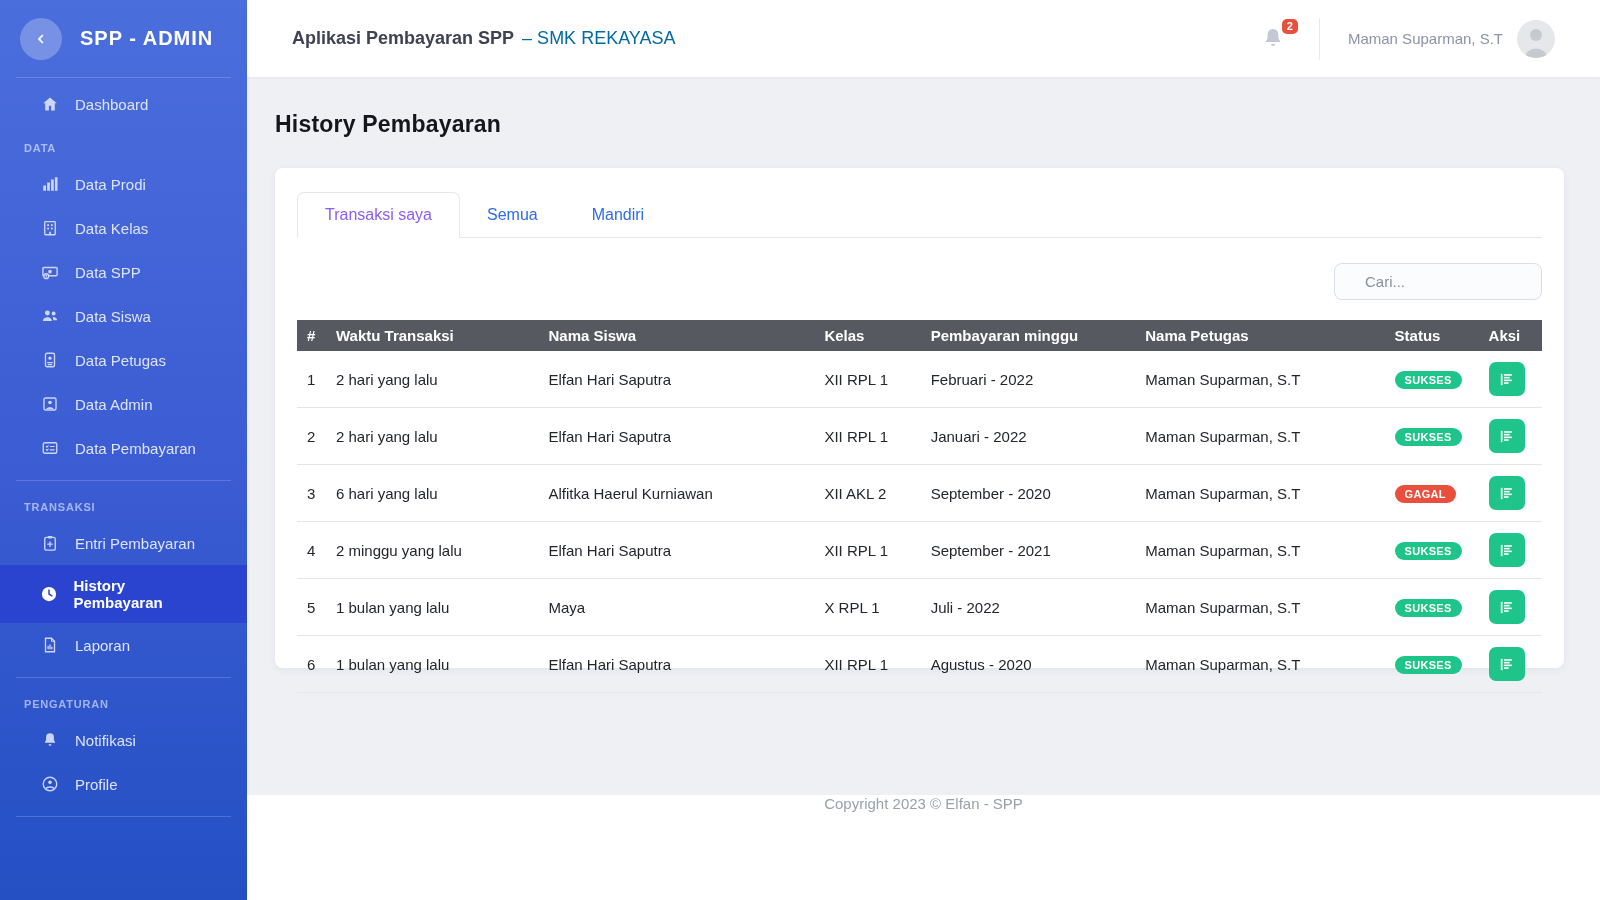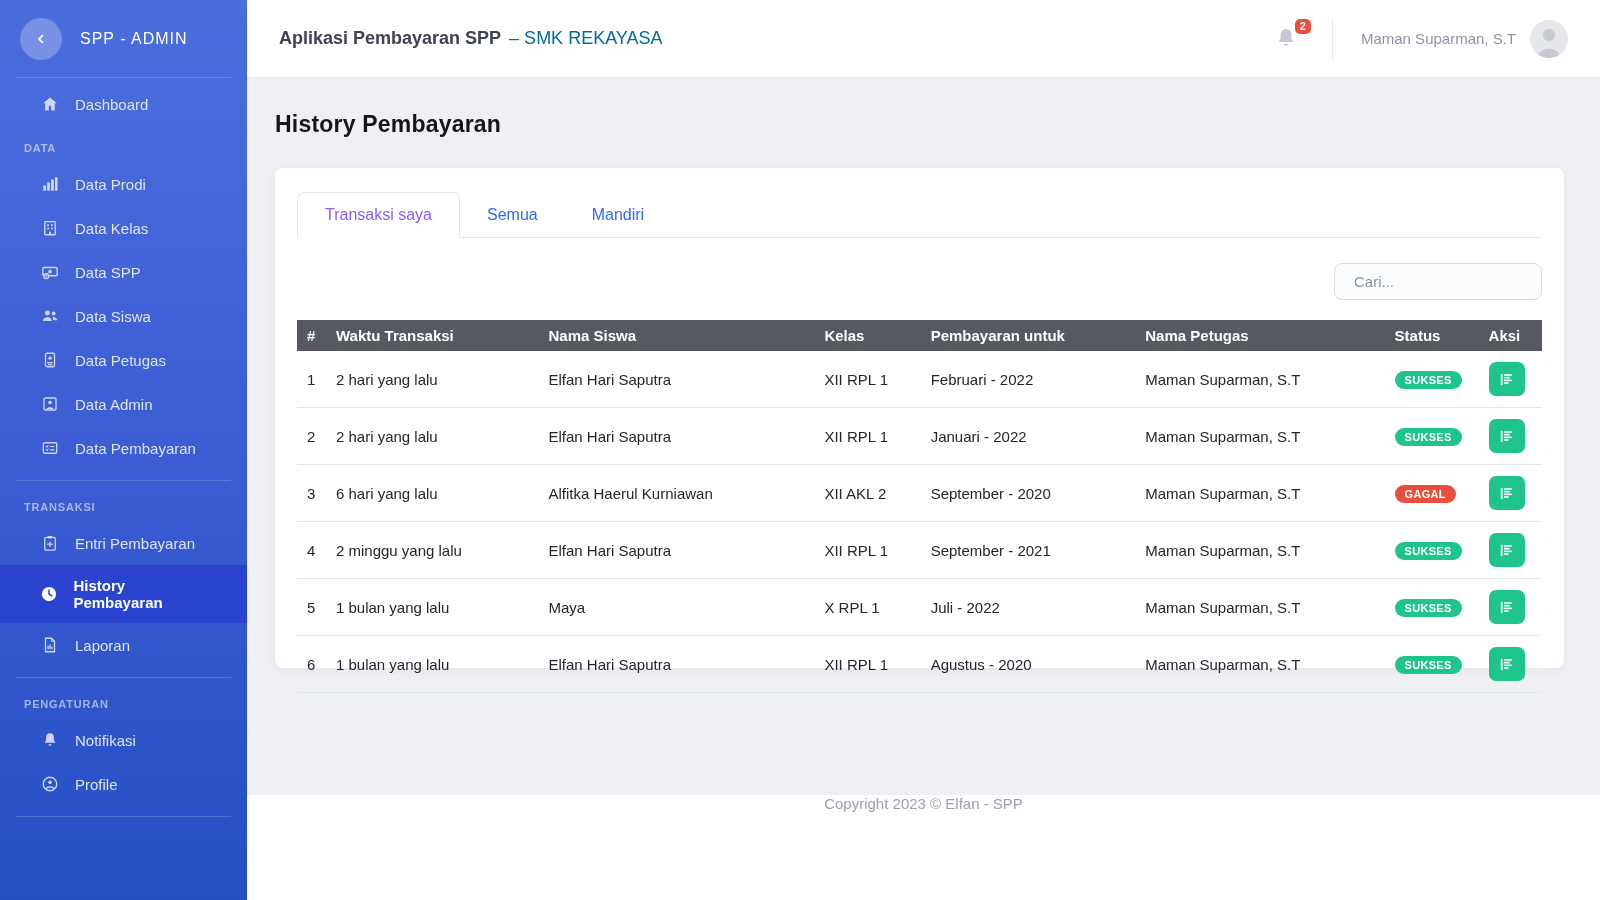--- a/index.html
+++ b/index.html
@@ -16,41 +16,41 @@
     width:247px; flex-shrink:0; height:900px;
     background:linear-gradient(180deg,#4b6edd 0%, #3a5bd2 55%, #2450c4 100%);
     color:#dde3f8; display:flex; flex-direction:column;
   }
   .sidebar-header { height:77px; display:flex; align-items:center; padding:0 20px; gap:18px; }
   .collapse-btn {
     width:42px; height:42px; border-radius:50%;
     background:rgba(255,255,255,0.25); border:none; cursor:pointer;
     display:flex; align-items:center; justify-content:center; color:#eef1fd;
   }
-  .brand { font-size:16px; font-weight:normal; color:#ffffff; letter-spacing:1px; }
+  .brand { font-size:20px; font-weight:bold; color:#ffffff; letter-spacing:1px; }
   .side-divider { border-top:1px solid rgba(255,255,255,0.18); margin:0 16px; }
   .nav-group { padding:4px 0 10px; }
   .group-heading {
     padding:16px 24px 8px; font-size:11px; font-weight:bold;
     letter-spacing:0.8px; color:rgba(255,255,255,0.55);
   }
   .nav-item {
     display:flex; align-items:center; gap:15px;
     padding:12px 40px; font-size:15px; color:#dde3f8; cursor:pointer;
   }
   .nav-item .nav-icon { width:20px; height:20px; display:flex; align-items:center; justify-content:center; opacity:0.9; }
   .nav-item.active {
     background:#2a44cf; color:#ffffff; font-weight:bold;
   }
   .nav-item.active .nav-icon { opacity:1; }
   
   .main { flex:1; display:flex; flex-direction:column; height:900px; }
   .topbar {
     height:77px; background:#ffffff; display:flex; align-items:center;
-    padding:0 32px; flex-shrink:0; box-shadow:0 1px 2px rgba(40,50,90,0.04);
+    padding:0 45px; flex-shrink:0; box-shadow:0 1px 2px rgba(40,50,90,0.04);
   }
   .app-title { font-size:18px; font-weight:bold; color:#3f4254; }
   .app-subtitle { font-size:18px; font-weight:normal; color:#0369a1; margin-left:8px; }
   .topbar-right { margin-left:auto; display:flex; align-items:center; }
   .bell-wrap { position:relative; width:26px; height:26px; color:#c3c8d6; cursor:pointer; }
   .notif-badge {
     position:absolute; top:-7px; right:-11px;
     background:#e8503d; color:#fff; font-size:11px; font-weight:bold;
     border-radius:5px; padding:1px 5px; line-height:13px;
   }
@@ -73,21 +73,21 @@
     padding:13px 27px; font-size:16px; color:#2e6bf0; cursor:pointer;
     background:transparent; border:none;
   }
   .tab.active {
     color:#8b5cf6; background:#fff;
     border:1px solid #e4e7ee; border-bottom:1px solid #ffffff;
     margin-bottom:-1px; border-radius:7px 7px 0 0;
   }
   .search-row { display:flex; justify-content:flex-end; margin:25px 0 20px; }
   .search-input {
-    width:208px; height:37px; padding:0 19px;
+    width:208px; height:37px; padding:0 30px;
     border:1px solid #d9dde6; border-radius:8px; background:#fbfcfe;
     font-size:15px; color:#444a58; font-family:"Liberation Sans", sans-serif; outline:none;
   }
   .search-input::placeholder { color:#8a90a0; }
   table { width:100%; border-collapse:collapse; font-size:15px; }
   thead th {
     background:#56595f; color:#ffffff; font-weight:bold; text-align:left;
     padding:7px 10px; white-space:nowrap;
   }
   tbody td { padding:11px 10px; border-bottom:1px solid #e2e5ea; color:#23262c; white-space:nowrap; }
@@ -325,21 +325,21 @@
             <col style="width:244px">
             <col style="width:92px">
             <col style="width:62px">
         </colgroup>
         <thead>
           <tr>
             <th>#</th>
             <th>Waktu Transaksi</th>
             <th>Nama Siswa</th>
             <th>Kelas</th>
-            <th>Pembayaran untuk</th>
+            <th>Pembayaran minggu</th>
             <th>Nama Petugas</th>
             <th>Status</th>
             <th>Aksi</th>
           </tr>
         </thead>
         <tbody>
           <tr>
             <td>1</td>
             <td>2 hari yang lalu</td>
             <td>Elfan Hari Saputra</td>

